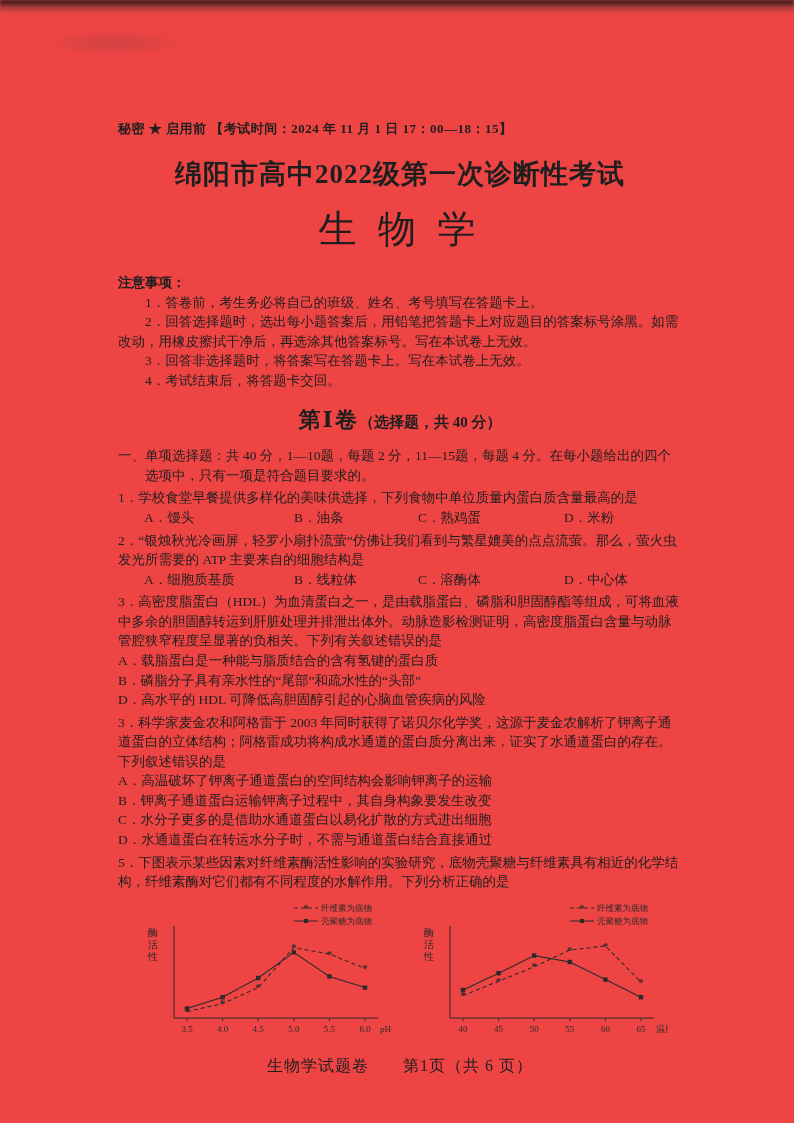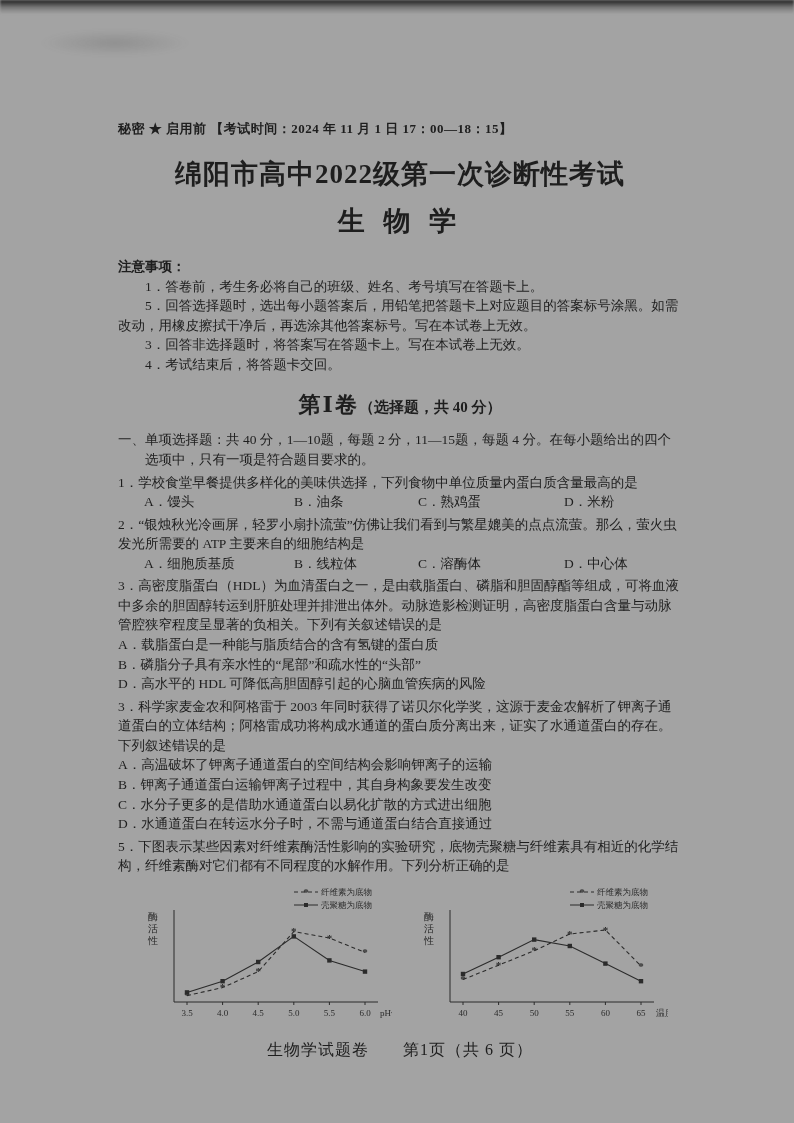--- a/index.html
+++ b/index.html
@@ -1,38 +1,38 @@
 <!DOCTYPE html>
 <html><head>
 <meta charset="utf-8">
 <style>
   * { margin:0; padding:0; box-sizing:border-box; }
   html,body { width:794px; height:1123px; }
   body { background:#d8d8d4; font-family:"Liberation Serif","DejaVu Serif",serif; }
   .page {
     position:relative; width:794px; height:1123px;
-    background:#a3a3a3; overflow:hidden; color:#1e1e1e;
+    background:#ef4444; overflow:hidden; color:#1e1e1e;
   }
   .scan-edge-top {
     position:absolute; top:0; left:0; right:0; height:14px;
     background:linear-gradient(to bottom, rgba(15,15,15,.9), rgba(50,50,50,.35) 55%, rgba(120,120,120,0));
     filter:blur(1px);
   }
   .scan-smudge {
     position:absolute; top:30px; left:40px; width:150px; height:26px;
     background:radial-gradient(ellipse at center, rgba(60,60,60,.18), rgba(60,60,60,0) 70%);
     filter:blur(2px);
   }
   .content {
     position:absolute; top:120px; left:118px; width:564px;
     font-size:13.5px; line-height:1.45;
   }
   .header-line { font-weight:bold; font-size:13px; letter-spacing:.5px; }
   .exam-title { text-align:center; font-size:27px; font-weight:bold; margin-top:16px; letter-spacing:1px; }
-  .subject-title { text-align:center; font-size:27px; font-weight:bold; margin-top:8px; letter-spacing:6px; }
+  .subject-title { text-align:center; font-size:38px; font-weight:normal; margin-top:8px; letter-spacing:6px; }
   .notice { margin-top:16px; }
   .notice-heading { font-weight:bold; }
   .notice-item { text-indent:2em; }
   .section-title { text-align:center; margin:14px 0 10px 0; }
   .section-title-main { font-size:22px; font-weight:bold; letter-spacing:2px; }
   .section-title-sub { font-size:15px; font-weight:bold; }
   .hanging { padding-left:2em; text-indent:-2em; }
   .question { margin-top:3px; }
   .options-grid {
     display:grid; grid-template-columns:150px 124px 146px 1fr;
@@ -56,21 +56,21 @@
   <div class="content">
 
     <div class="header-line">秘密 ★ 启用前 【考试时间：2024 年 11 月 1 日 17：00—18：15】</div>
 
     <h1 class="exam-title">绵阳市高中2022级第一次诊断性考试</h1>
     <h2 class="subject-title">生 物 学</h2>
 
     <div class="notice">
       <div class="notice-heading">注意事项：</div>
       <div class="notice-item">1．答卷前，考生务必将自己的班级、姓名、考号填写在答题卡上。</div>
-      <div class="notice-item">5．回答选择题时，选出每小题答案后，用铅笔把答题卡上对应题目的答案标号涂黑。如需改动，用橡皮擦拭干净后，再选涂其他答案标号。写在本试卷上无效。</div>
+      <div class="notice-item">2．回答选择题时，选出每小题答案后，用铅笔把答题卡上对应题目的答案标号涂黑。如需改动，用橡皮擦拭干净后，再选涂其他答案标号。写在本试卷上无效。</div>
       <div class="notice-item">3．回答非选择题时，将答案写在答题卡上。写在本试卷上无效。</div>
       <div class="notice-item">4．考试结束后，将答题卡交回。</div>
     </div>
 
     <div class="section-title">
       <span class="section-title-main">第Ⅰ卷</span><span class="section-title-sub">（选择题，共 40 分）</span>
     </div>
 
     <div class="hanging">一、单项选择题：共 40 分，1—10题，每题 2 分，11—15题，每题 4 分。在每小题给出的四个选项中，只有一项是符合题目要求的。</div>
 

